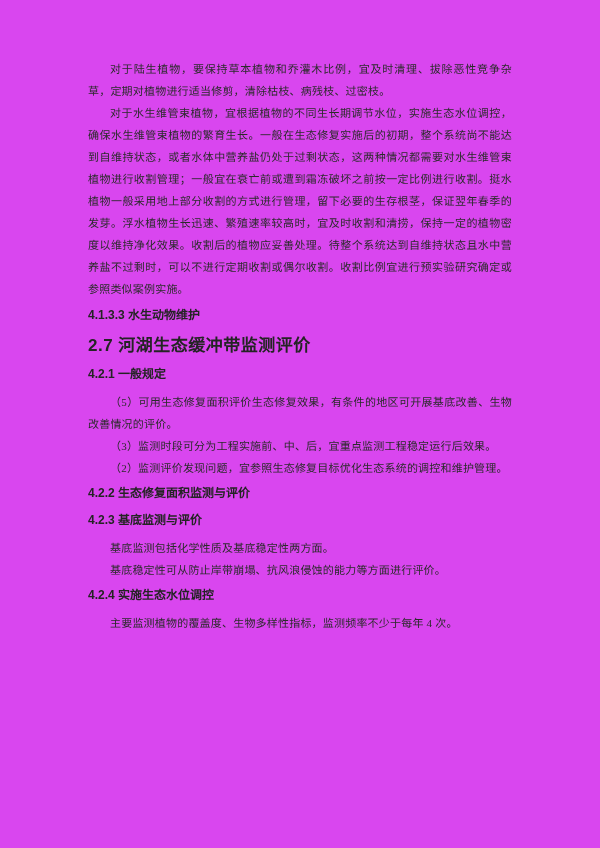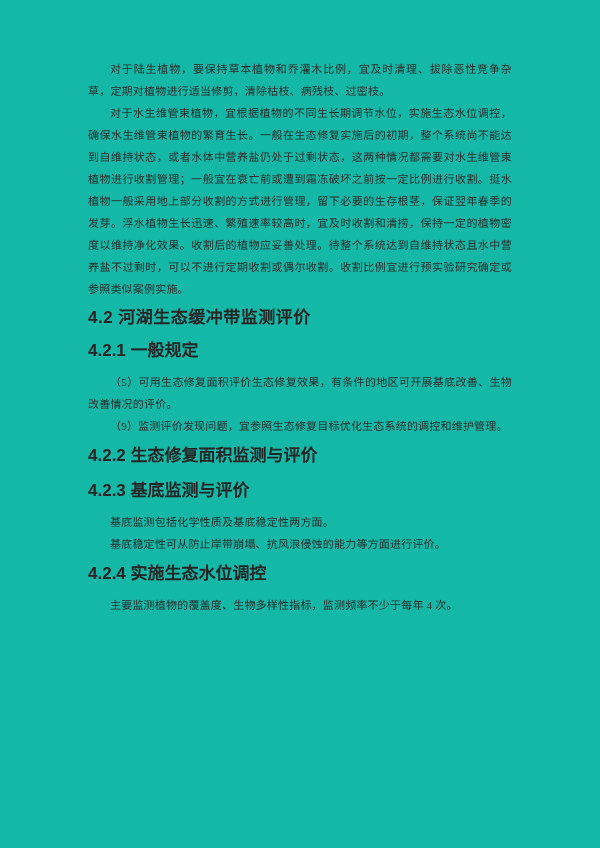--- a/index.html
+++ b/index.html
@@ -6,21 +6,21 @@
     margin: 0;
     padding: 0;
     background: #fcfcfb;
   }
   .page {
     position: relative;
     width: 600px;
     height: 848px;
     box-sizing: border-box;
     padding: 58px 88px 0 88px;
-    background: #14b8a6;
+    background: #d946ef;
     color: #2b2b2b;
     font-family: "Liberation Serif", "DejaVu Serif", serif;
     overflow: hidden;
   }
   .body-para {
     margin: 0;
     font-size: 11px;
     line-height: 22px;
     text-align: justify;
     text-indent: 2em;
@@ -37,21 +37,21 @@
     margin: 3px 0 8px 0;
     font-family: "Liberation Sans", "DejaVu Sans", sans-serif;
     font-size: 17px;
     font-weight: bold;
     color: #242424;
     letter-spacing: 0.5px;
   }
   .h-sub2 {
     margin: 4px 0 10px 0;
     font-family: "Liberation Sans", "DejaVu Sans", sans-serif;
-    font-size: 17px;
+    font-size: 12px;
     font-weight: bold;
     color: #242424;
   }
   .page-number {
     position: absolute;
     left: 0;
     right: 0;
     top: 794px;
     text-align: center;
     font-size: 10px;
@@ -61,31 +61,33 @@
 </style>
 </head>
 <body>
 
 <div class="page">
 
   <p class="body-para">对于陆生植物，要保持草本植物和乔灌木比例，宜及时清理、拔除恶性竞争杂草，定期对植物进行适当修剪，清除枯枝、病残枝、过密枝。</p>
 
   <p class="body-para">对于水生维管束植物，宜根据植物的不同生长期调节水位，实施生态水位调控，确保水生维管束植物的繁育生长。一般在生态修复实施后的初期，整个系统尚不能达到自维持状态，或者水体中营养盐仍处于过剩状态，这两种情况都需要对水生维管束植物进行收割管理；一般宜在衰亡前或遭到霜冻破坏之前按一定比例进行收割。挺水植物一般采用地上部分收割的方式进行管理，留下必要的生存根茎，保证翌年春季的发芽。浮水植物生长迅速、繁殖速率较高时，宜及时收割和清捞，保持一定的植物密度以维持净化效果。收割后的植物应妥善处理。待整个系统达到自维持状态且水中营养盐不过剩时，可以不进行定期收割或偶尔收割。收割比例宜进行预实验研究确定或参照类似案例实施。</p>
 
+  <h4 class="h-sub">4.1.3.3 水生动物维护</h4>
 
 
-  <h2 class="h-section">4.2 河湖生态缓冲带监测评价</h2>
+  <h2 class="h-section">2.7 河湖生态缓冲带监测评价</h2>
 
   <h3 class="h-sub2">4.2.1 一般规定</h3>
 
   <p class="body-para">（5）可用生态修复面积评价生态修复效果，有条件的地区可开展基底改善、生物改善情况的评价。</p>
 
 
+  <p class="body-para">（3）监测时段可分为工程实施前、中、后，宜重点监测工程稳定运行后效果。</p>
 
-  <p class="body-para">（9）监测评价发现问题，宜参照生态修复目标优化生态系统的调控和维护管理。</p>
+  <p class="body-para">（2）监测评价发现问题，宜参照生态修复目标优化生态系统的调控和维护管理。</p>
 
   <h3 class="h-sub2">4.2.2 生态修复面积监测与评价</h3>
 
 
   <h3 class="h-sub2">4.2.3 基底监测与评价</h3>
 
   <p class="body-para">基底监测包括化学性质及基底稳定性两方面。</p>
 
 
   <p class="body-para">基底稳定性可从防止岸带崩塌、抗风浪侵蚀的能力等方面进行评价。</p>

